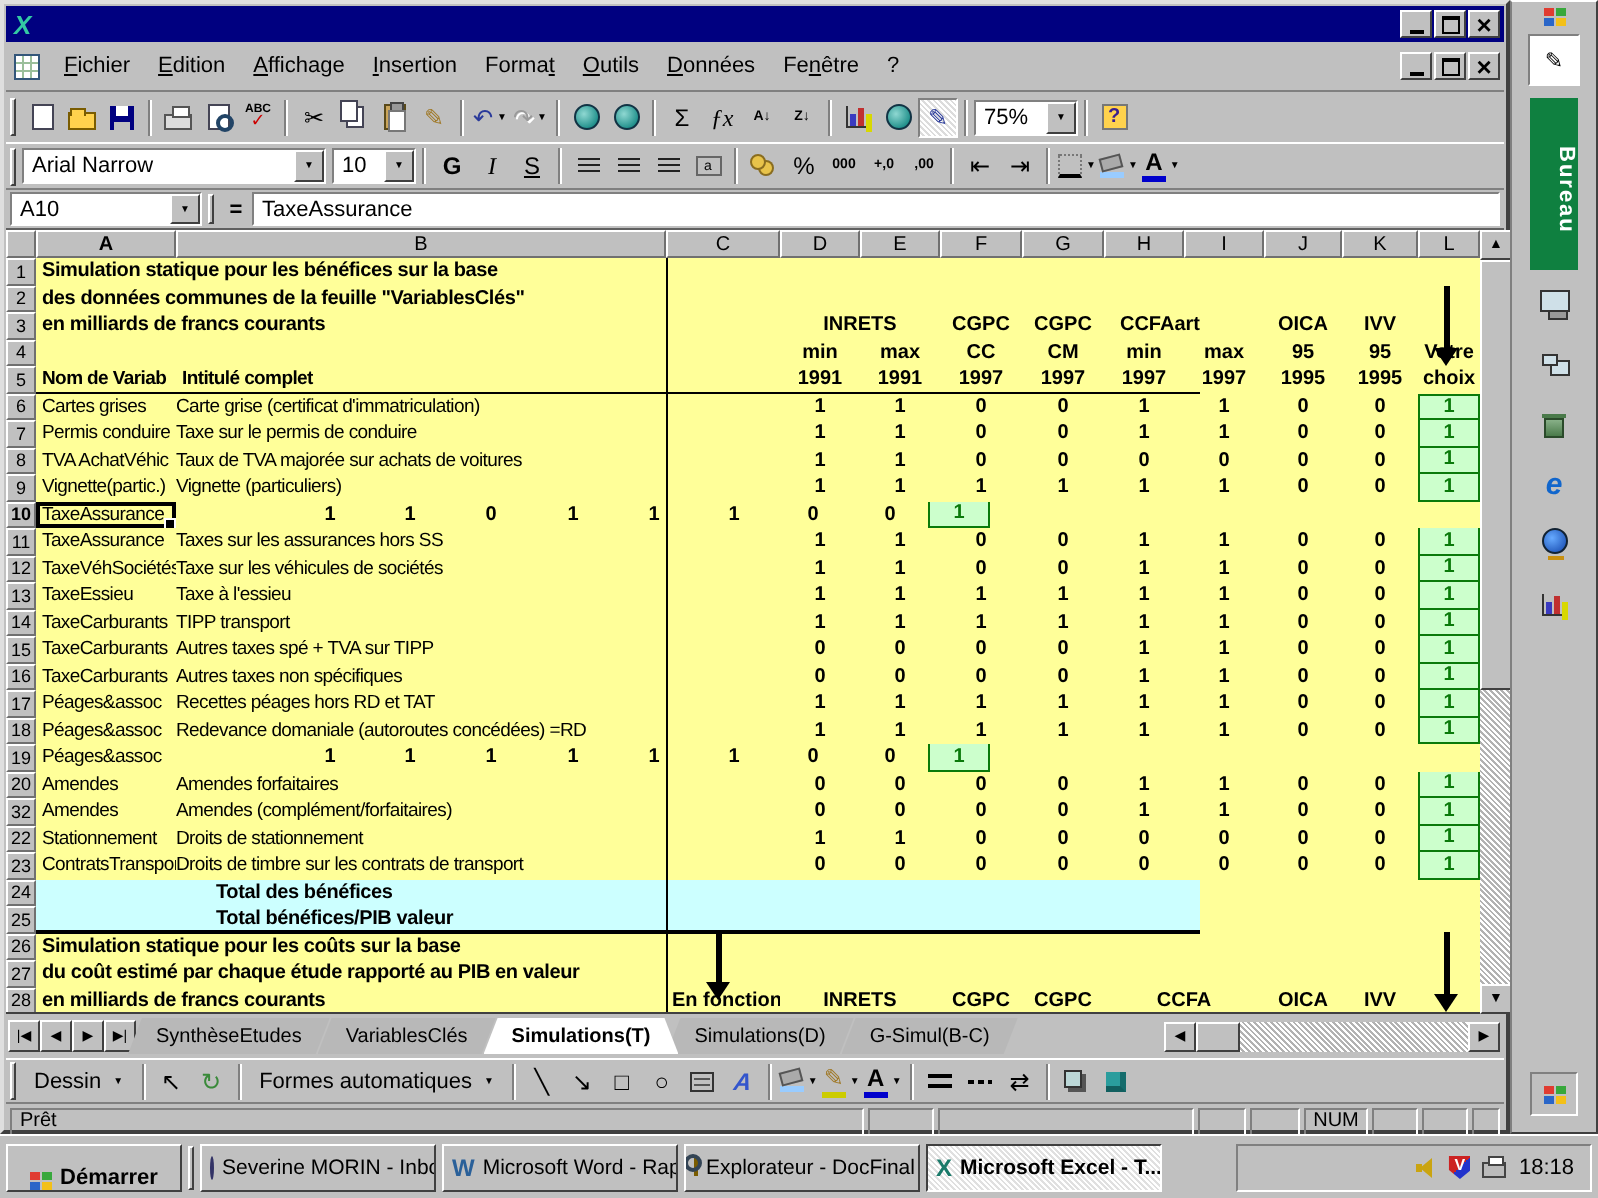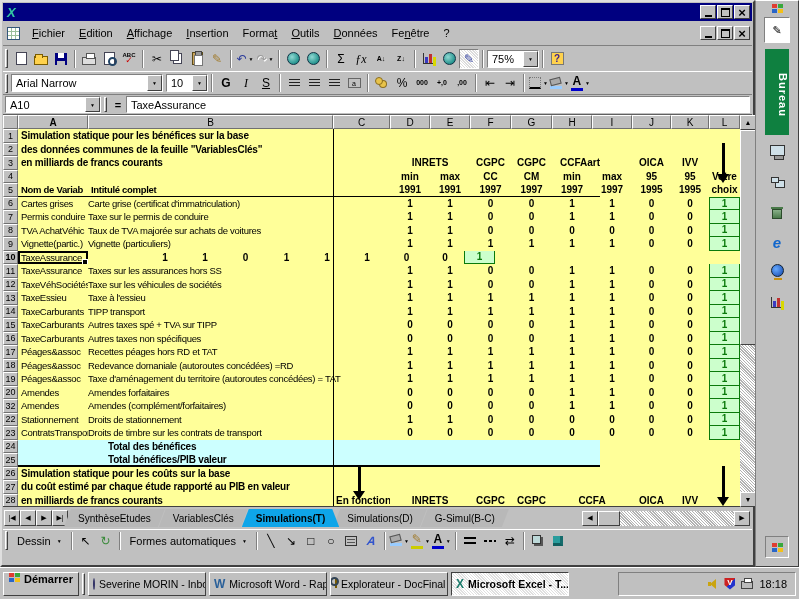--- a/index.html
+++ b/index.html
@@ -105,31 +105,31 @@
   
   #vscroll{position:absolute;left:738px;top:113px;width:16px;height:392px;display:flex;flex-direction:column}
   .sbtn{width:16px;height:15px;background:#c0c0c0;border:1px solid;border-color:#fff #404040 #404040 #fff;display:flex;align-items:center;justify-content:center;font-size:7px;flex-shrink:0}
   .vthumb{height:215px;background:#c0c0c0;border:1px solid;border-color:#fff #404040 #404040 #fff;flex-shrink:0}
   .vtrack{flex:1}
   
   #tabbar{position:absolute;left:1px;top:505px;right:1px;height:22px;display:flex;align-items:center}
   .tnav{display:flex;margin:0 2px 0 1px}
   .tnav .sbtn{width:16px;height:16px}
   .tab{height:18px;display:flex;align-items:center;padding:0 14px;background:#b8b8b8;font-size:10px;clip-path:polygon(7px 0,100% 0,calc(100% - 7px) 100%,0 100%);margin-left:-6px;filter:drop-shadow(0 1px 0 #707070)}
-  .tab.active{background:#0ea5e9;font-weight:bold;z-index:2;clip-path:polygon(7px 0,calc(100% - 7px) 0,100% 100%,0 100%)}
+  .tab.active{background:#ffffff;font-weight:bold;z-index:2;clip-path:polygon(7px 0,calc(100% - 7px) 0,100% 100%,0 100%)}
   #hscroll{margin-left:auto;width:168px;height:15px;display:flex;margin-right:2px}
   .hthumb{width:22px;background:#c0c0c0;border:1px solid;border-color:#fff #404040 #404040 #fff}
   .htrack{flex:1}
   
   #drawbar{position:absolute;left:1px;top:527px;right:1px;height:22px;display:flex;align-items:center;border-top:1px solid #fff}
   .txtbtn{display:flex;align-items:center;gap:4px;padding:2px 6px;height:20px}
   #statusbar{position:absolute;left:1px;top:549px;right:1px;height:18px;display:flex;align-items:center;gap:2px;padding:0 2px;border-top:1px solid #808080}
   .spanel{height:14px;border:1px solid;border-color:#808080 #fff #fff #808080;display:flex;align-items:center;padding:0 4px;font-size:10px;flex-shrink:0}
   #taskbar{position:absolute;left:0;top:567px;width:799px;height:32px;background:#c0c0c0;border-top:1px solid #fff;display:flex;align-items:center;padding:0 3px;gap:3px}
-  #startbtn{width:76px;height:24px;background:#c0c0c0;border:1px solid;border-color:#fff #404040 #404040 #fff;display:flex;align-items:flex-start;justify-content:center;gap:4px;font-weight:bold;flex-shrink:0}
+  #startbtn{width:88px;height:24px;background:#c0c0c0;border:1px solid;border-color:#fff #404040 #404040 #fff;display:flex;align-items:flex-end;justify-content:center;gap:4px;font-weight:bold;flex-shrink:0}
   .task{width:118px;height:24px;background:#c0c0c0;border:1px solid;border-color:#fff #404040 #404040 #fff;display:flex;align-items:center;gap:4px;padding:0 4px;white-space:nowrap;overflow:hidden;font-size:10.5px;flex-shrink:0}
   .task.active{border-color:#404040 #fff #fff #404040;background:repeating-linear-gradient(45deg,#fff 0 1px,#e0e0e0 1px 2px);font-weight:bold}
   .tbdiv{width:3px;height:22px;border:1px solid;border-color:#fff #404040 #404040 #fff;flex-shrink:0}
   #tray{margin-left:auto;width:178px;height:24px;border:1px solid;border-color:#808080 #fff #fff #808080;display:flex;align-items:center;justify-content:flex-end;gap:6px;padding:0 8px;flex-shrink:0}
   .win-flag{width:11px;height:9px;flex-shrink:0;background:
     linear-gradient(#e03c31,#e03c31) 0 0/5px 4px no-repeat,
     linear-gradient(#38a83c,#38a83c) 6px 0/5px 4px no-repeat,
     linear-gradient(#2a66c8,#2a66c8) 0 5px/5px 4px no-repeat,
     linear-gradient(#f3c018,#f3c018) 6px 5px/5px 4px no-repeat}
   .ic-outlook{width:12px;height:12px;border-radius:50%;background:radial-gradient(circle at 4px 4px,#bb99ff,#5533bb);border:1px solid #336}
@@ -703,21 +703,20 @@
               <span class="cL">1</span>
             </div>
           </div>
         </div>
         <div class="grow" style="top: 257px; height: 13.5px;">
           <span class="rn">19</span>
           <div class="rcontent" style="background: rgb(255, 255, 153);">
             <div class="vline"></div>
             <div class="flexcells">
               <span class="cA">Péages&amp;assoc</span>
-              <span class="cB">Taxe d'aménagement du territoire (autoroutes concédées) = TAT</span>
               <span class="cC"></span>
               <span class="cV" style="width: 40px;">1</span>
               <span class="cV" style="width: 40px;">1</span>
               <span class="cV" style="width: 41px;">1</span>
               <span class="cV" style="width: 41px;">1</span>
               <span class="cV" style="width: 40px;">1</span>
               <span class="cV" style="width: 40px;">1</span>
               <span class="cV" style="width: 39px;">0</span>
               <span class="cV" style="width: 38px;">0</span>
               <span class="cL">1</span>
@@ -956,20 +955,31 @@
         <span class="tsep"></span>
         <span class="tb-btn">
           <span class="ic ic-shadow"></span>
         </span>
         <span class="tb-btn">
           <span class="ic ic-cube"></span>
         </span>
       </span>
   </div>
 
+  <div id="statusbar">
+    <span class="spanel" style="flex:1">Prêt</span>
+    <span class="spanel" style="width:33px"></span>
+    <span class="spanel" style="width:128px"></span>
+    <span class="spanel" style="width:24px"></span>
+    <span class="spanel" style="width:25px"></span>
+    <span class="spanel" style="width:32px;justify-content:center">NUM</span>
+    <span class="spanel" style="width:23px"></span>
+    <span class="spanel" style="width:23px"></span>
+    <span class="spanel" style="width:14px"></span>
+  </div>
 </div>
 
 <div id="officebar">
   <span class="win-flag"></span>
   <span class="ob-note">
       <span>✎</span>
     </span>
   <span id="ob-band">Bureau</span>
   <span class="ob-btn">
       <span class="ic-pc"></span>

